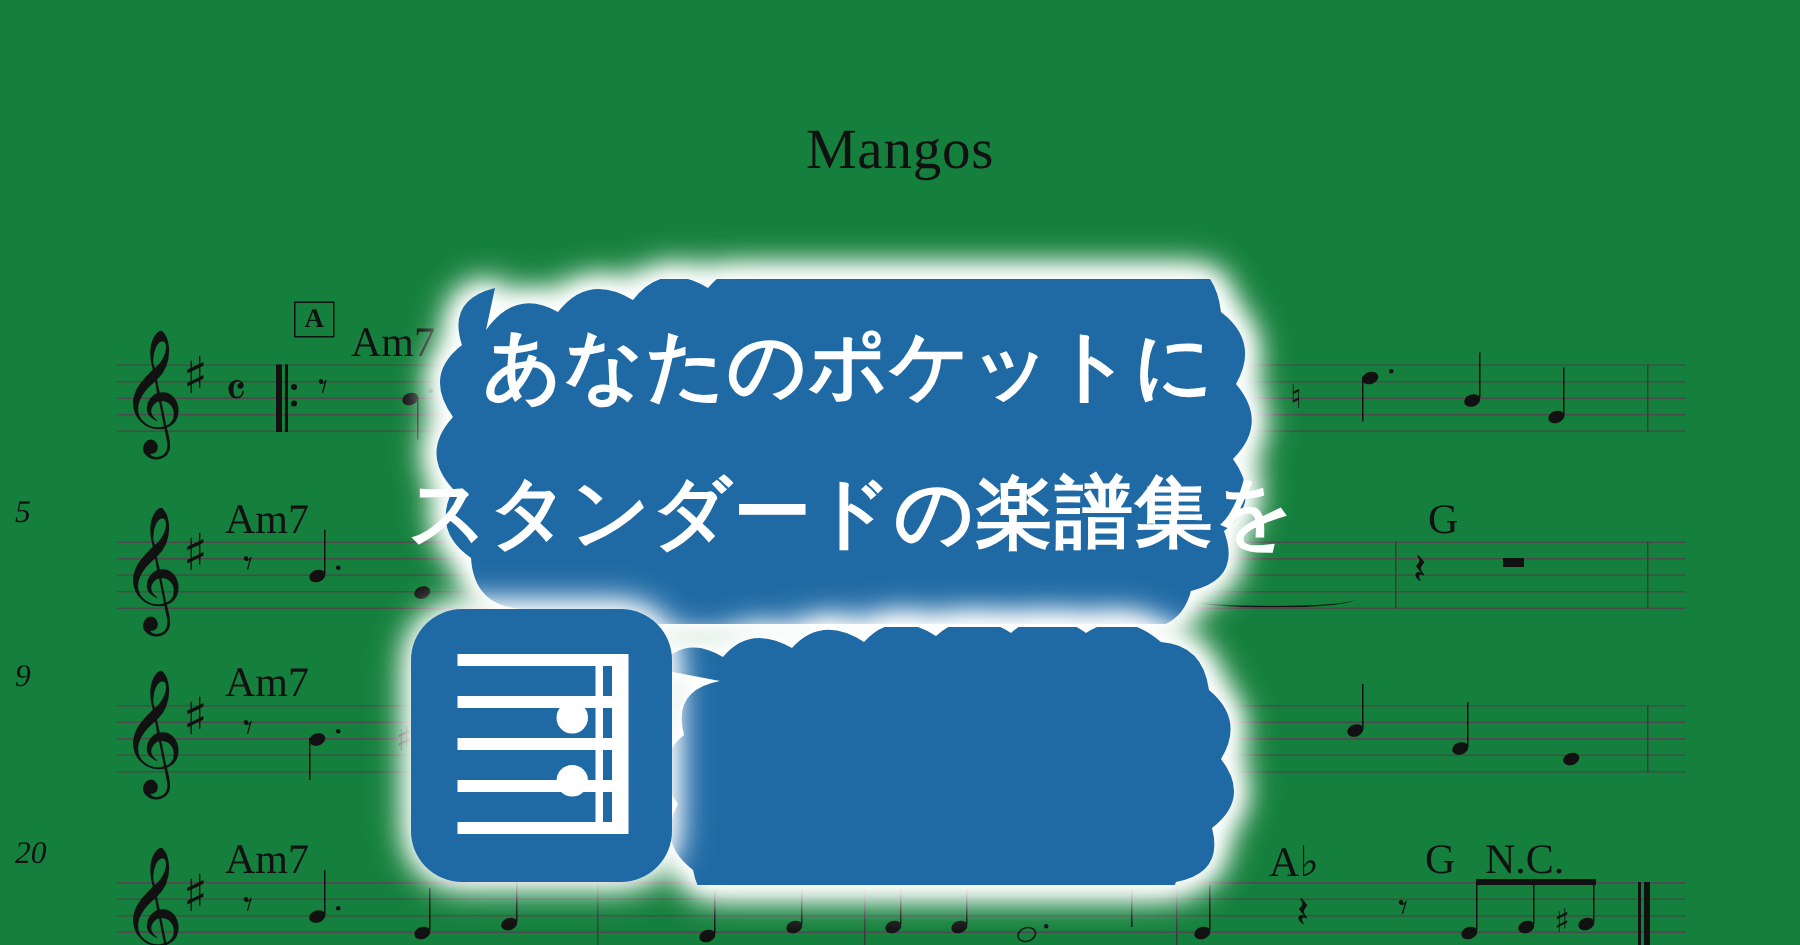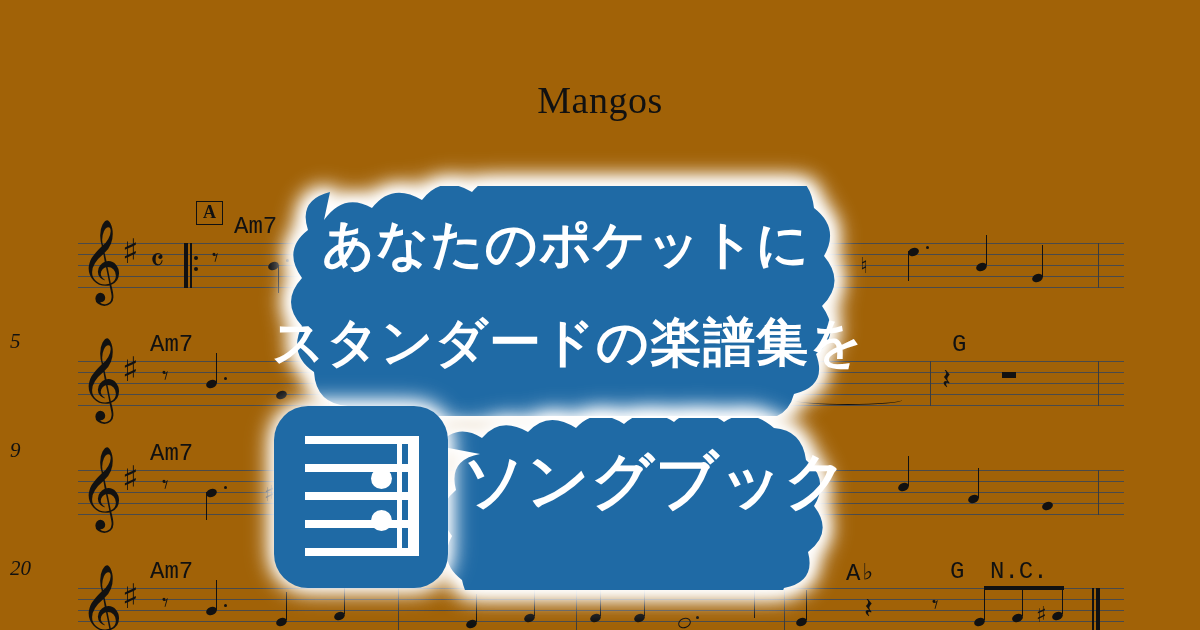--- a/index.html
+++ b/index.html
@@ -7,21 +7,21 @@
     padding: 0;
     background: #ffffff;
   }
   body {
     font-family: "Liberation Serif", serif;
   }
   #page {
     position: relative;
     width: 1200px;
     height: 630px;
-    background: #a16207;
+    background: #15803d;
     overflow: hidden;
   }
 
   
   #sheet {
     position: absolute;
     inset: 0;
   }
   #song-title {
     position: absolute;
@@ -121,22 +121,22 @@
     top: 0;
     height: 45px;
     width: 7px;
   }
   .endbar .thin  { position:absolute; left:0; top:0; width:1.5px; height:45px; background:#111; }
   .endbar .thick { position:absolute; left:4px; top:0; width:3.5px; height:45px; background:#111; }
 
   .chord {
     position: absolute;
     top: -30px;
-    font-family: Liberation Mono, monospace;
-    font-size: 24px;
+    font-family: Liberation Serif, serif;
+    font-size: 28px;
     color: #111;
     white-space: nowrap;
   }
   .rehearsal {
     position: absolute;
     top: -36px;
     border: 1.5px solid #111;
     padding: 1px 6px 2px 6px;
     font-family: "Liberation Serif", serif;
     font-size: 18px;
@@ -506,21 +506,20 @@
             q 24 20 8 46 q 20 26 -6 46
             q 8 30 -24 36 q -10 26 -44 18 q -18 20 -46 6
             q -20 18 -48 4 q -22 18 -50 2 q -22 18 -50 0
             q -24 14 -50 -8 q -28 0 -34 -30
             q -24 -18 -10 -44 q -20 -26 4 -46
             q -8 -30 24 -36 z"></path>
         </svg>
       </div>
     </div>
 
-    <div class="jp" id="brand-name">ソングブック</div>
 
     <div id="logo-tile">
       <div id="logo-mark">
         <div class="lline a"></div>
         <div class="lline b"></div>
         <div class="lline c"></div>
         <div class="lline d"></div>
         <div class="lline e"></div>
         <div class="lthin"></div>
         <div class="lthick"></div>

